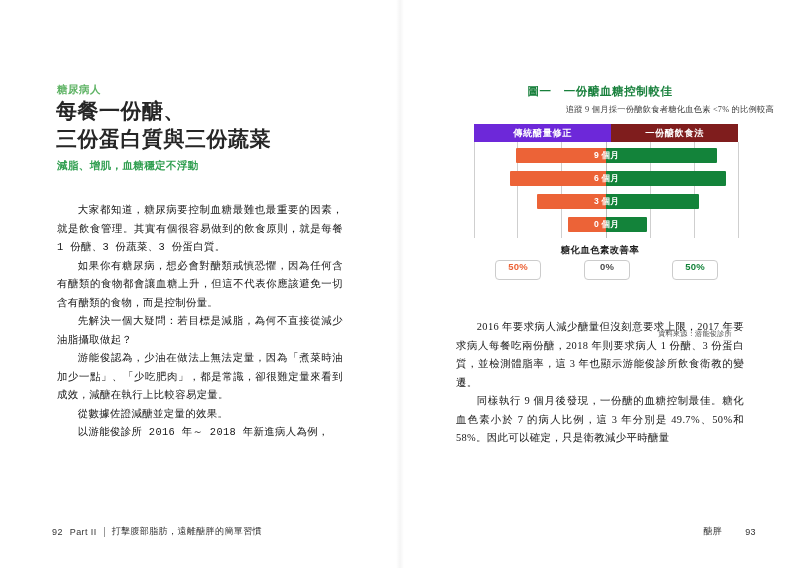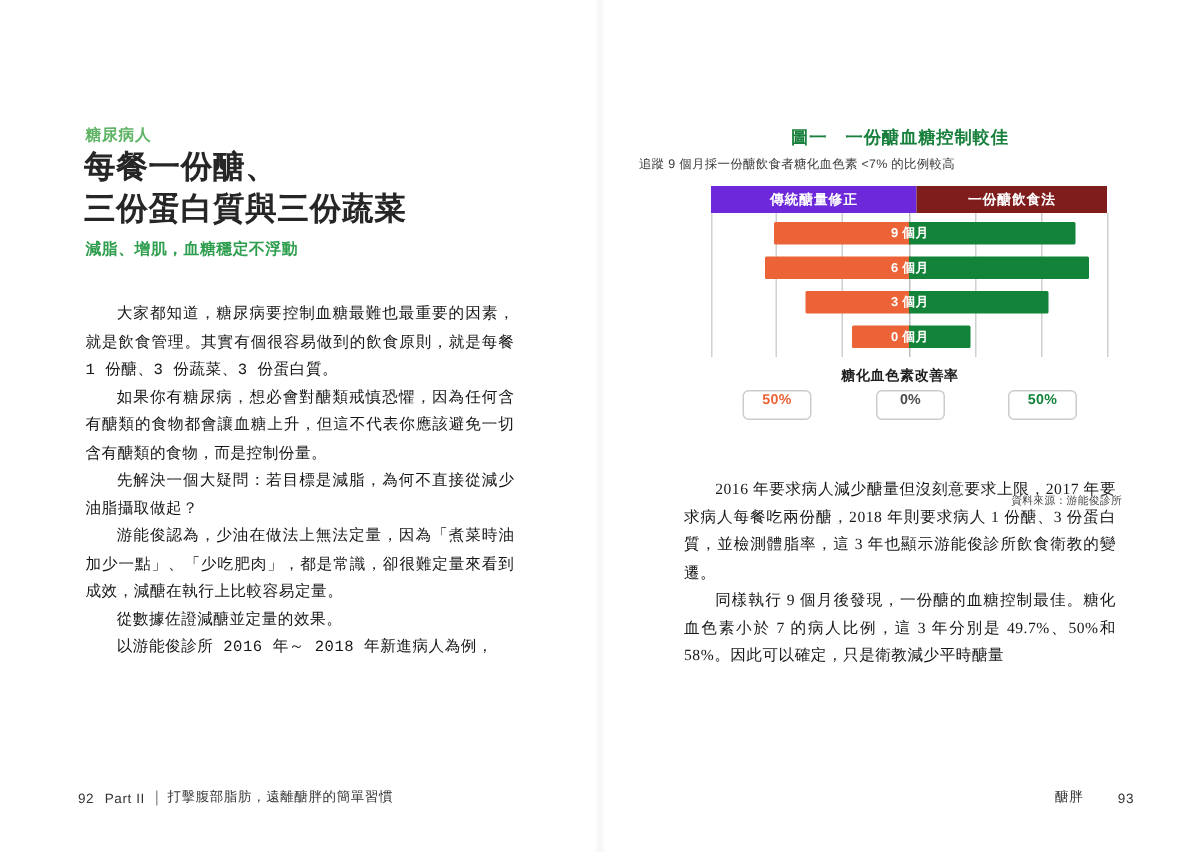--- a/index.html
+++ b/index.html
@@ -149,22 +149,22 @@
   .fig-title {
     text-align: center;
     font-family: "Liberation Serif", "DejaVu Serif", serif;
     font-size: 11.5px;
     font-weight: bold;
     letter-spacing: 0.6px;
     color: #18803c;
     white-space: pre;
   }
   .fig-sub {
-    text-align: left;
-    font-family: Liberation Sans, sans-serif;
+    text-align: right;
+    font-family: Liberation Serif, serif;
     font-size: 8.3px;
     letter-spacing: 0.2px;
     color: #3b3b3b;
     margin-top: 5px;
   }
 
   .plot {
     position: relative;
     margin: 9px auto 0;
     width: 296px;
@@ -285,21 +285,21 @@
     font-size: 9.5px;
     letter-spacing: 0.2px;
   }
   .tick.neg { color: #EC6337; }
   .tick.zero { color: #4a4a4a; }
   .tick.pos { color: #13833A; }
 
   .source {
     position: absolute;
     top: 205px;
-    right: 0;
+    right: 16px;
     font-family: "Liberation Sans", "DejaVu Sans", sans-serif;
     font-size: 7.2px;
     letter-spacing: 0.2px;
     color: #4a4a4a;
   }
 </style>
 </head>
 <body>
 
 <div id="page">

